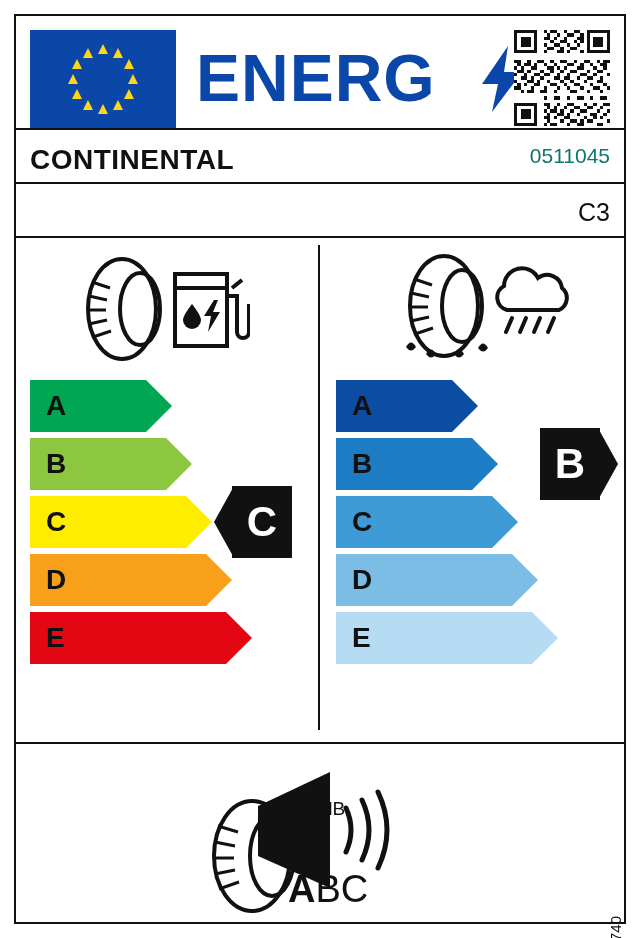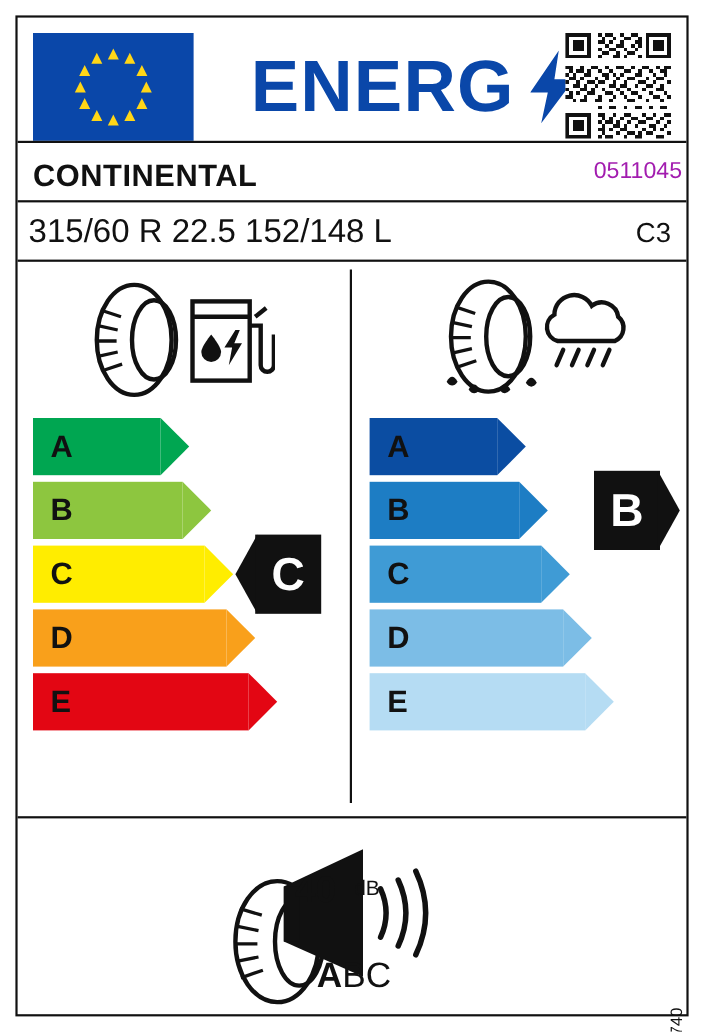--- a/index.html
+++ b/index.html
@@ -30,39 +30,38 @@
     position:absolute;width:0;height:0;
     border-left:5px solid transparent;
     border-right:5px solid transparent;
     border-bottom:10px solid #ffd617;
   }
   .energy-word{
     position:absolute;left:180px;top:20px;
     font-size:66px;font-weight:bold;letter-spacing:1px;
     color:#0a47a9;line-height:84px;
     font-family:"Liberation Sans", sans-serif;
-    margin-left:32px;
   }
   .bolt{
     position:absolute;left:466px;top:30px;width:40px;height:66px;
   }
   .qr{
     position:absolute;right:14px;top:14px;width:96px;height:96px;
   }
   .hdr-rule{
     position:absolute;left:16px;top:128px;width:608px;height:2px;background:#111;
   }
   
   .brand{
     position:absolute;left:30px;top:144px;
     font-size:28px;font-weight:bold;color:#111;letter-spacing:0.5px;
   }
   .code{
-    position:absolute;right:20px;top:144px;
-    font-size:21px;color:#a21caf;
+    position:absolute;right:30px;top:144px;
+    font-size:21px;color:#0f766e;
   }
   .brand-rule{
     position:absolute;left:16px;top:182px;width:608px;height:2px;background:#111;
   }
   
   .size{
     position:absolute;left:26px;top:194px;
     font-size:30px;color:#111;
   }
   .cls{
@@ -127,21 +126,21 @@
   .db-text{
     position:absolute;left:268px;top:790px;
     font-size:34px;font-weight:bold;color:#111;
   }
   .db-unit{
     position:absolute;left:322px;top:798px;
     font-size:19px;color:#111;
   }
   .abc{
     position:absolute;left:288px;top:868px;
-    font-size:32px;color:#111;text-align:right;
+    font-size:38px;color:#111;text-align:right;
   }
   .abc b{font-weight:bold;}
   .abc span{font-weight:normal;}
   .reg{
     position:absolute;right:16px;bottom:22px;
     font-size:15px;color:#111;
     transform:rotate(-90deg);transform-origin:100% 100%;
     white-space:nowrap;
   }
 </style>
@@ -346,21 +345,20 @@
         </g>
       </svg>
     </div>
   </div>
   <div class="hdr-rule"></div>
 
   <div class="brand">CONTINENTAL</div>
   <div class="code">0511045</div>
   <div class="brand-rule"></div>
 
-  <div class="size">315/60 R 22.5 152/148 L</div>
   <div class="cls">C3</div>
   <div class="size-rule"></div>
 
   <div class="vdiv"></div>
 
   <div style="position:absolute;left:80px;top:252px;width:170px;height:110px;">
     <svg width="170" height="110" viewBox="0 0 170 110">
       <g fill="none" stroke="#111" stroke-width="4">
         <ellipse cx="42" cy="57" rx="34" ry="50"></ellipse>
         <ellipse cx="60" cy="57" rx="20" ry="36"></ellipse>

